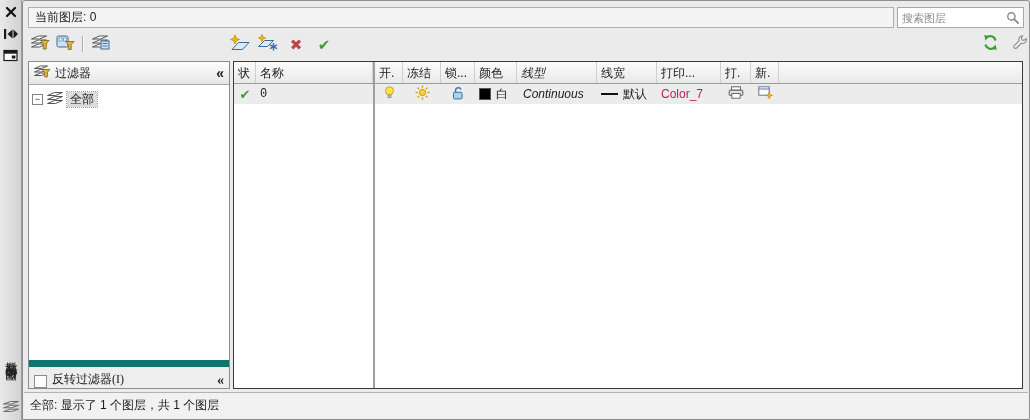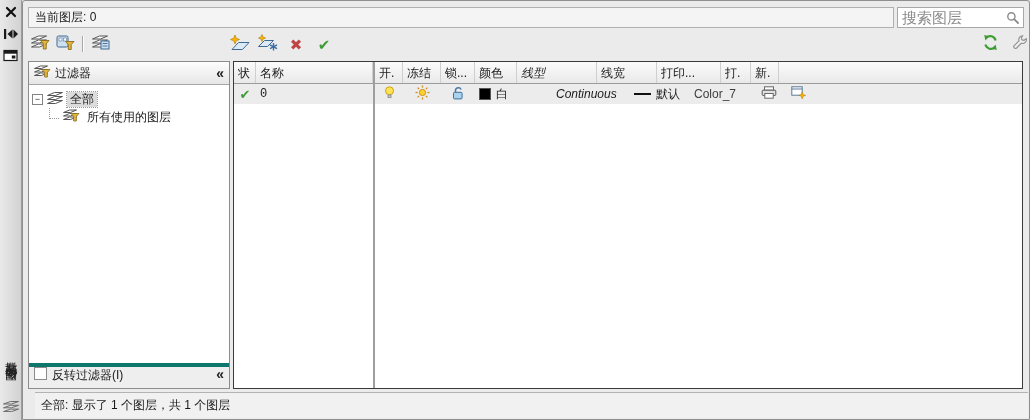--- a/index.html
+++ b/index.html
@@ -17,21 +17,21 @@
   
   .palette{position:absolute;left:22px;top:0;width:1008px;height:420px;background:#ebebeb;
     border:1px solid #8f8f8f;border-radius:3px 3px 0 0;box-sizing:border-box;}
 
   .current-bar{position:absolute;left:5px;top:6px;width:866px;height:21px;background:#f4f4f4;
     border:1px solid #b0b0b0;box-sizing:border-box;line-height:19px;padding:0 6px;white-space:nowrap;overflow:hidden;}
 
   .search-box{position:absolute;left:874px;top:6px;width:127px;height:21px;background:#fff;
     border:1px solid #a8a8a8;box-sizing:border-box;display:flex;align-items:center;}
   .search-box input{flex:1;min-width:0;border:none;outline:none;background:transparent;
-    font-family:inherit;font-size:15px;padding:0 4px;color:#333;}
+    font-family:inherit;font-size:11px;padding:0 4px;color:#333;}
   .search-box input::placeholder{color:#8a8a8a;opacity:1;}
   .search-icon-wrap{flex:0 0 auto;margin-right:3px;display:flex;}
 
   .tb-left{position:absolute;left:6px;top:33px;display:flex;align-items:center;gap:3px;}
   .tb-center{position:absolute;left:206px;top:33px;display:flex;align-items:center;gap:6px;}
   .tb-right{position:absolute;left:956px;top:33px;display:flex;align-items:center;gap:7px;}
   .tb-btn{width:22px;height:20px;display:flex;align-items:center;justify-content:center;}
   .tb-sep{width:1px;height:16px;background:#a8a8a8;border-right:1px solid #fdfdfd;margin:0 3px;}
   .glyph-x{color:#bf4545;font-weight:bold;font-size:15px;line-height:1;}
   .glyph-check{color:#3f9c35;font-weight:bold;font-size:15px;line-height:1;}
@@ -44,45 +44,45 @@
   .fp-collapse{margin-left:auto;font-weight:bold;font-size:14px;color:#222;line-height:1;cursor:default;}
   .fp-tree{flex:1 1 auto;background:#fff;padding:5px 3px;overflow:hidden;}
   .tree-row{display:flex;align-items:center;height:18px;gap:4px;white-space:nowrap;}
   .tree-row.child{padding-left:17px;}
   .expand-box{width:9px;height:9px;border:1px solid #848484;background:#fff;display:flex;align-items:center;
     justify-content:center;font-size:9px;line-height:7px;color:#333;box-sizing:content-box;}
   .dot-elbow{width:9px;height:10px;border-left:1px dotted #9a9a9a;border-bottom:1px dotted #9a9a9a;
     margin-bottom:8px;flex:0 0 auto;}
   .tree-label{padding:0 3px;line-height:15px;}
   .tree-label.selected{background:#dcdcdc;outline:1px dotted #9a9a9a;}
-  .fp-invert{height:21px;flex:0 0 auto;border-top:4px solid #0f766e;background:#eeeeee;
-    display:flex;align-items:flex-start;padding:0 5px;gap:5px;}
+  .fp-invert{height:21px;flex:0 0 auto;border-top:7px solid #0f766e;background:#eeeeee;
+    display:flex;align-items:flex-end;padding:0 5px;gap:5px;font-family:Liberation Serif, serif;}
   .checkbox{width:11px;height:11px;border:1px solid #8a8a8a;background:#fdfdfd;flex:0 0 auto;}
 
   
   .layer-table{position:absolute;left:210px;top:60px;width:790px;height:328px;background:#fff;
     border:1px solid #3a3a3a;box-sizing:border-box;overflow:hidden;}
   .tbl-divider{position:absolute;left:139px;top:0;bottom:0;width:2px;background:#9e9e9e;z-index:3;}
   .thead{display:flex;height:21px;border-bottom:1px solid #9c9c9c;background:linear-gradient(#fbfbfb,#e9e9e9);}
   .hc{box-sizing:border-box;padding:3px 2px 0 4px;border-right:1px solid #cfcfcf;white-space:nowrap;overflow:hidden;
     font-size:12px;}
   .trow{display:flex;height:20px;background:#ececec;align-items:center;}
   .rc{box-sizing:border-box;display:flex;align-items:center;justify-content:center;height:100%;overflow:hidden;}
   .rc.left{justify-content:flex-start;padding-left:4px;}
   .c0{width:22px;flex:0 0 auto;} .c1{width:117px;flex:0 0 auto;font-family:Liberation Mono, monospace;} .cdiv{width:2px;flex:0 0 auto;border:none;padding:0;}
   .c2{width:28px;flex:0 0 auto;} .c3{width:38px;flex:0 0 auto;font-family:Liberation Serif, serif;} .c4{width:34px;flex:0 0 auto;}
   .c5{width:42px;flex:0 0 auto;} .c6{width:80px;flex:0 0 auto;font-style:italic;} .c7{width:60px;flex:0 0 auto;}
   .c8{width:64px;flex:0 0 auto;} .c9{width:30px;flex:0 0 auto;} .c10{width:28px;flex:0 0 auto;}
   .c11{width:234px;flex:0 0 auto;} .ctail{flex:1 1 auto;border-right:none;}
   .swatch{width:10px;height:10px;background:#000;border:1px solid #555;margin-right:5px;flex:0 0 auto;}
   .lw-line{width:17px;height:2px;background:#111;margin-right:5px;flex:0 0 auto;}
-  .muted{color:#404040;}
-
-  
-  .status-bar{position:absolute;left:12px;right:1px;bottom:1px;height:26px;background:#f1f1f1;
+  .muted{color:#be185d;}
+
+  
+  .status-bar{position:absolute;left:1px;right:1px;bottom:1px;height:26px;background:#f1f1f1;
     border-top:1px solid #b3b3b3;display:flex;align-items:center;padding:0 6px;box-sizing:border-box;}
 </style>
 </head>
 <body>
 
 <div id="app">
 
   <div class="side-strip">
     <div class="strip-btn">
       <span>
@@ -236,32 +236,20 @@
         <div class="tree-row">
           <span class="expand-box">−</span>
           <span>
             <svg width="16" height="12" viewBox="0 0 16 12">
               <polygon points="0.5,3.5 8.5,3.5 15.5,0.5 7.5,0.5" fill="#fff" stroke="#555"></polygon>
               <polygon points="0.5,7.5 8.5,7.5 15.5,4.5 7.5,4.5" fill="#fff" stroke="#555"></polygon>
               <polygon points="0.5,11.5 8.5,11.5 15.5,8.5 7.5,8.5" fill="#fff" stroke="#555"></polygon>
             </svg>
           </span>
           <span class="tree-label selected">全部</span>
-        </div>
-        <div class="tree-row child">
-          <span class="dot-elbow"></span>
-          <span>
-            <svg width="17" height="13" viewBox="0 0 17 13">
-              <polygon points="0.5,3.5 7.5,3.5 13.5,1 6.5,1" fill="#fff" stroke="#555"></polygon>
-              <polygon points="0.5,7 7.5,7 13.5,4.5 6.5,4.5" fill="#fff" stroke="#555"></polygon>
-              <polygon points="0.5,10.5 7.5,10.5 13.5,8 6.5,8" fill="#fff" stroke="#555"></polygon>
-              <polygon points="8,4.5 16,4.5 13.4,7.4 13.4,12 10.6,12 10.6,7.4" fill="#e3b53a" stroke="#8a6d1f" stroke-width="0.8"></polygon>
-            </svg>
-          </span>
-          <span class="tree-label">所有使用的图层</span>
         </div>
       </div>
       <div class="fp-invert">
         <span class="checkbox"></span>
         <span>反转过滤器(I)</span>
         <span class="fp-collapse">«</span>
       </div>
     </div>
 
     <div class="layer-table">
@@ -318,21 +306,21 @@
             <svg width="13" height="14" viewBox="0 0 13 14">
               <path d="M3.5,6.3 V4.6 a2.9,2.9 0 0 1 5.6,-1.1" fill="none" stroke="#4a78a8" stroke-width="1.5"></path>
               <rect x="1.5" y="6.3" width="8.6" height="6.6" rx="1" fill="#aad4ec" stroke="#3f6f9f"></rect>
             </svg>
           </span>
         </div>
         <div class="rc c5 left">
           <span class="swatch"></span>
           <span>白</span>
         </div>
-        <div class="rc c6 left" style="padding-left:6px;margin-left:33px;">Continuous</div>
+        <div class="rc c6 left" style="padding-left:6px;">Continuous</div>
         <div class="rc c7 left">
           <span class="lw-line"></span>
           <span>默认</span>
         </div>
         <div class="rc c8 left muted">Color_7</div>
         <div class="rc c9">
           <span>
             <svg width="16" height="13" viewBox="0 0 16 13">
               <rect x="3.5" y="0.8" width="9" height="3.4" fill="#fff" stroke="#6a6a6a"></rect>
               <rect x="1.2" y="4.2" width="13.6" height="5.2" rx="0.8" fill="#e0e0e0" stroke="#5a5a5a"></rect>

